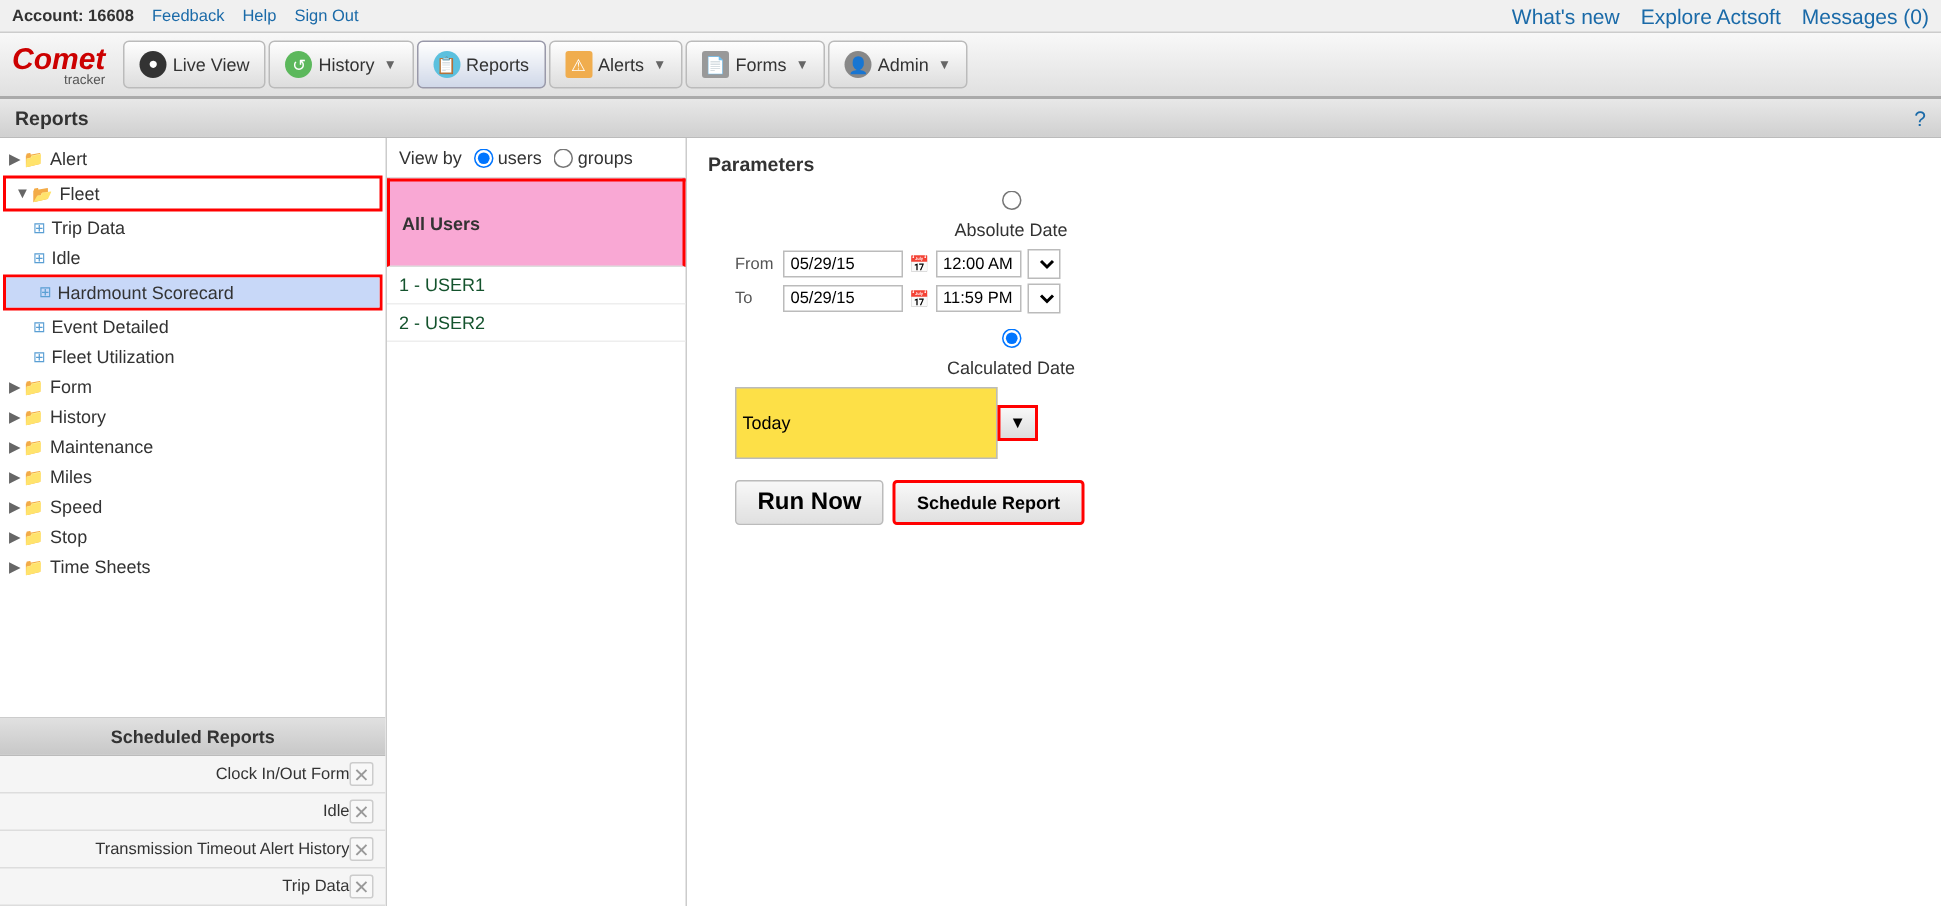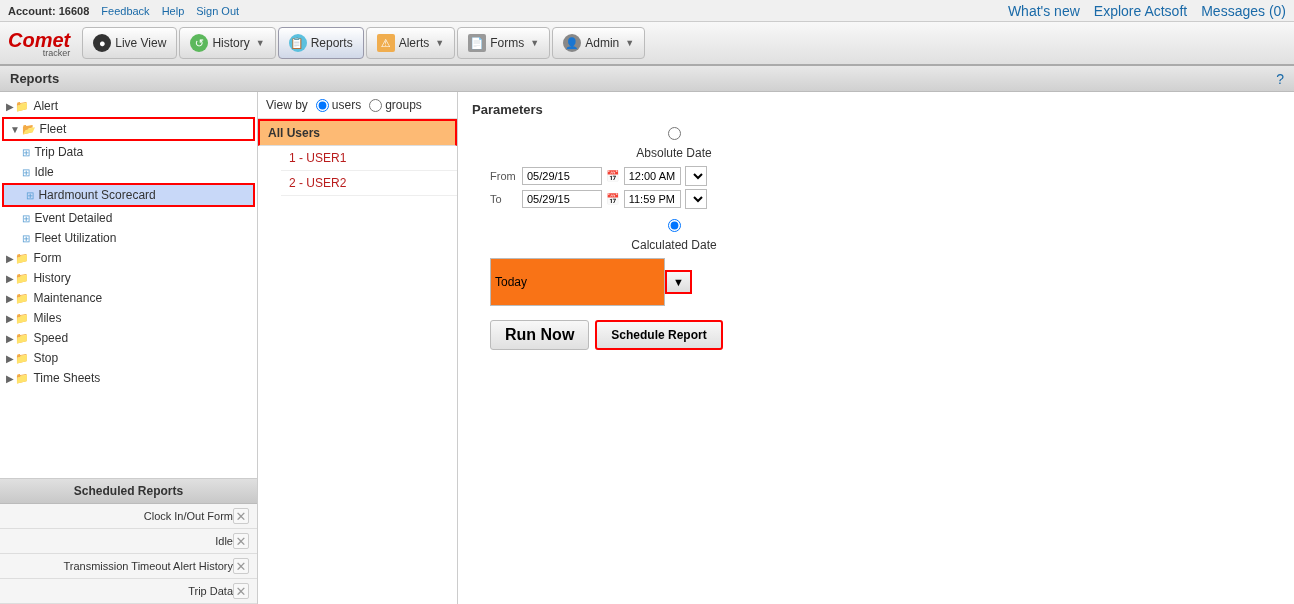--- a/index.html
+++ b/index.html
@@ -49,35 +49,35 @@
     
     .scheduled-section { border-top: 1px solid #ccc; background: #f5f5f5; }
     .scheduled-header { background: linear-gradient(to bottom, #e0e0e0, #c8c8c8); padding: 5px 8px; font-weight: bold; font-size: 12px; text-align: center; border-bottom: 1px solid #bbb; }
     .scheduled-item { display: flex; justify-content: flex-end; align-items: center; padding: 4px 8px; border-bottom: 1px solid #ddd; font-size: 11px; color: #333; }
     .close-btn { color: #999; cursor: pointer; font-size: 13px; border: 1px solid #ccc; background: #f8f8f8; width: 16px; height: 16px; display: flex; align-items: center; justify-content: center; border-radius: 2px; }
 
     
     .users-panel { width: 200px; border-right: 1px solid #ccc; background: #fff; padding: 0; }
     .view-by { padding: 6px 8px; border-bottom: 1px solid #ddd; display: flex; align-items: flex-end; gap: 8px; font-size: 12px; }
     .radio-label { display: flex; align-items: center; gap: 3px; cursor: pointer; }
-    .user-list-item { padding: 5px 8px; font-size: 12px; cursor: pointer; border-bottom: 1px solid #eee; color: #b91c1c; margin-left: 23px; }
-    .all-users-item { background: #fdba74; padding: 5px 8px; font-size: 12px; cursor: pointer; border: 2px solid red; border-bottom: 1px solid #ddd; font-weight: bold; }
+    .user-list-item { padding: 5px 8px; font-size: 12px; cursor: pointer; border-bottom: 1px solid #eee; color: #14532d; }
+    .all-users-item { background: #f9a8d4; padding: 21px 8px; font-size: 12px; cursor: pointer; border: 2px solid red; border-bottom: 1px solid #ddd; font-weight: bold; }
 
     
     .params-panel { flex: 1; padding: 10px 14px; background: #fff; overflow-y: auto; }
     .params-title { font-size: 13px; font-weight: bold; color: #333; margin-bottom: 10px; }
     .radio-row { display: flex; align-items: center; gap: 6px; font-size: 12px; margin-bottom: 6px; flex-direction: column; }
     .date-row { display: flex; align-items: center; gap: 4px; margin: 3px 0 3px 18px; }
     .date-label { font-size: 11px; color: #555; width: 28px; }
     .date-input { border: 1px solid #bbb; padding: 2px 4px; font-size: 11px; width: 80px; }
     .time-icon { font-size: 11px; color: #888; }
     .time-input { border: 1px solid #bbb; padding: 2px 4px; font-size: 11px; width: 57px; }
     .time-select { border: 1px solid #bbb; padding: 2px 2px; font-size: 11px; width: 22px; background: #fff; }
     .calc-date-row { display: flex; align-items: center; gap: 0; margin-top: 4px; margin-left: 18px; }
-    .calc-select { border: 1px solid #bbb; padding: 16px 4px; font-size: 12px; width: 175px; background: #f97316; }
+    .calc-select { border: 1px solid #bbb; padding: 16px 4px; font-size: 12px; width: 175px; background: #fde047; }
     .dropdown-btn { border: 2px solid red; background: linear-gradient(to bottom, #f8f8f8, #ddd); padding: 2px 6px; cursor: pointer; font-size: 11px; height: 24px; display: flex; align-items: center; }
     .btn-row { display: flex; gap: 6px; margin-top: 14px; margin-left: 18px; }
     .run-btn { border: 1px solid #bbb; background: linear-gradient(to bottom, #f8f8f8, #e0e0e0); padding: 5px 14px; font-size: 16px; cursor: pointer; border-radius: 3px; font-weight: bold; }
     .schedule-btn { border: 2px solid red; background: linear-gradient(to bottom, #f8f8f8, #e0e0e0); padding: 5px 14px; font-size: 12px; cursor: pointer; border-radius: 3px; font-weight: bold; }
     input[type="radio"] { cursor: pointer; }
 
     .right-empty { flex: 1; background: #fff; }
   </style>
 </head>
 <body>

